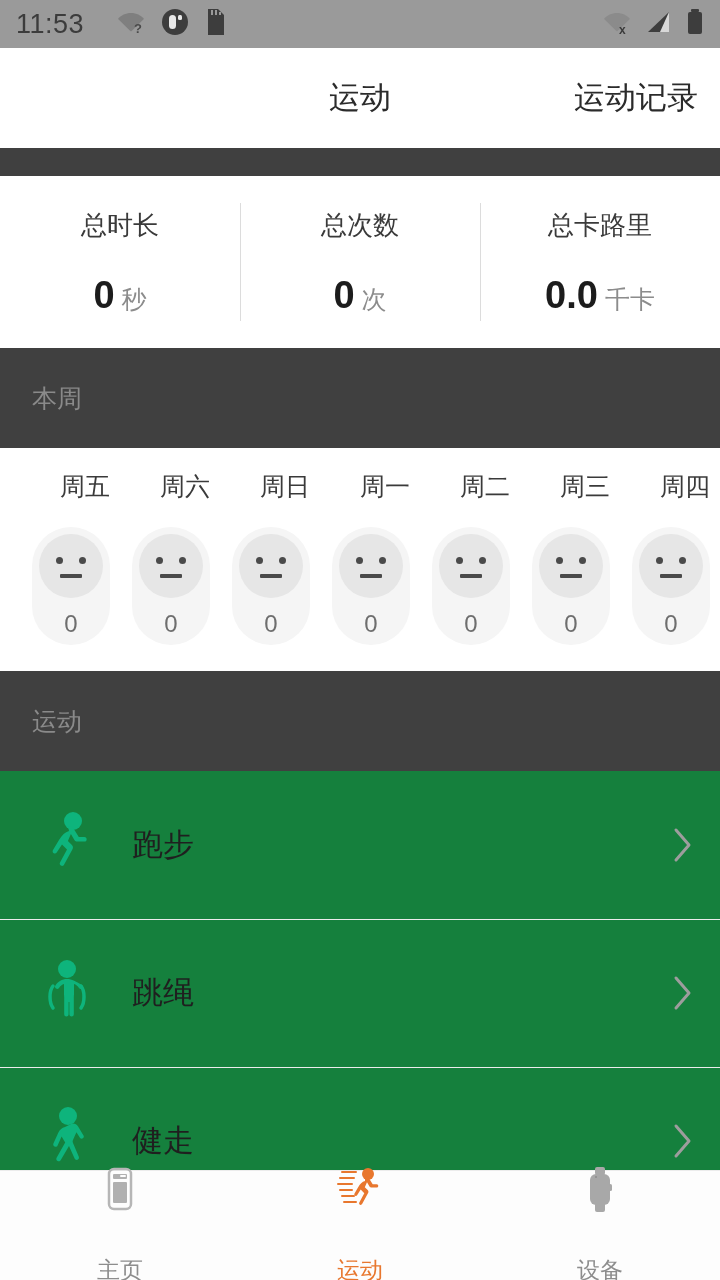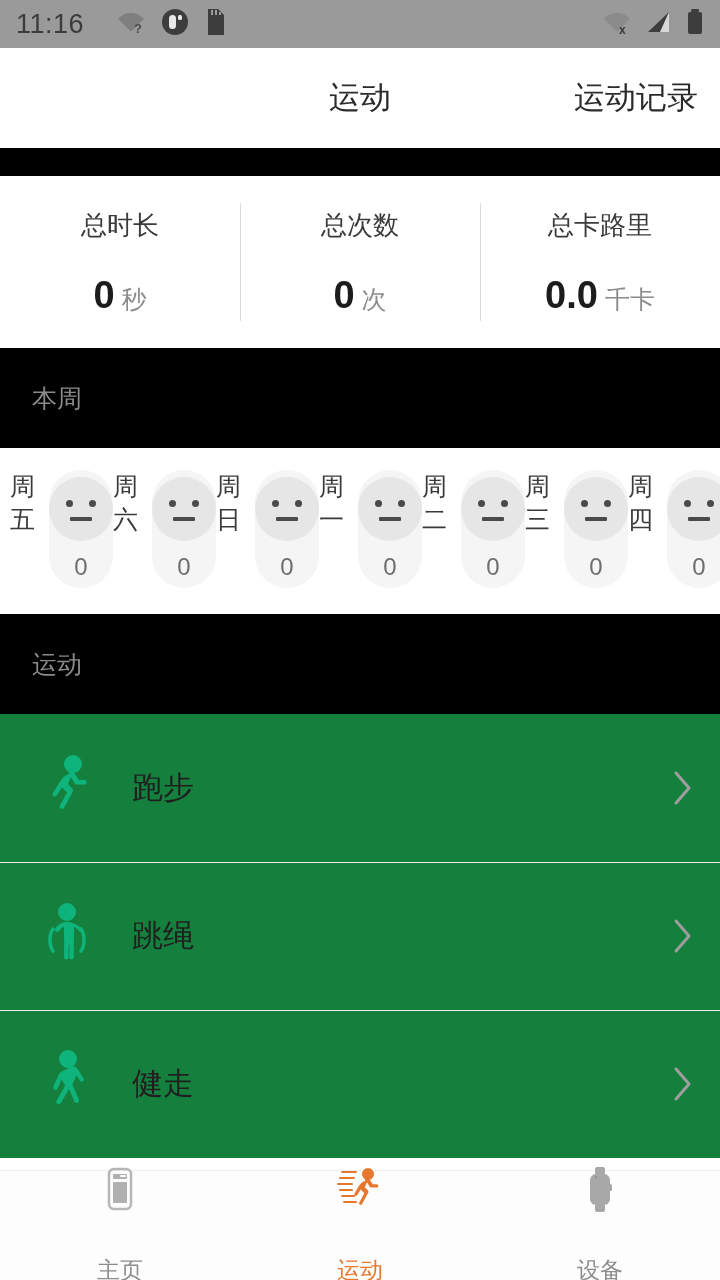--- a/index.html
+++ b/index.html
@@ -30,21 +30,21 @@
   .title-main {
     position:absolute; left:0; right:0; text-align:center;
     font-size:31px; color:#2b2b2b;
   }
   .title-right {
     position:absolute; right:22px;
     font-size:31px; color:#2b2b2b;
   }
 
   
-  .band { background:#000000; width:100%; }
+  .band { background:#404040; width:100%; }
   .band-plain { height:28px; }
   .band-label {
     height:100px; display:flex; align-items:center;
     padding-left:32px; font-size:25px; color:#8a8a8a;
   }
 
   
   .stats {
     height:172px; display:flex; align-items:center; background:#fff;
   }
@@ -59,21 +59,21 @@
     width:1px; background:#dcdcdc;
   }
   .stat-label { font-size:26px; color:#3a3a3a; margin-bottom:16px; }
   .stat-valrow { display:flex; align-items:baseline; }
   .stat-value { font-size:38px; font-weight:bold; color:#1c1c1c; }
   .stat-unit { font-size:25px; color:#8c8c8c; margin-left:7px; }
 
   
   .week { background:#fff; padding:22px 10px 26px 10px; }
   .week-row { display:flex; }
-  .day { flex:1; display:flex; flex-direction:row; align-items:flex-start; }
+  .day { flex:1; display:flex; flex-direction:column; align-items:flex-end; }
   .day-name { font-size:25px; color:#3a3a3a; margin-bottom:24px; }
   .day-pill {
     width:78px; height:118px; border-radius:39px;
     background:#f5f5f5;
     display:flex; flex-direction:column; align-items:center;
     justify-content:flex-start; padding-top:7px;
   }
   .face {
     width:64px; height:64px; border-radius:50%;
     background:#e6e6e6; position:relative;
@@ -118,21 +118,21 @@
   .nav-item.active .nav-label { color:#e8772e; }
   .nav-ico { width:52px; height:50px; display:block; }
 </style>
 </head>
 <body>
 
 <div class="phone">
 
   <div class="statusbar">
     <div class="sb-left">
-      <span class="sb-time">11:16</span>
+      <span class="sb-time">11:53</span>
       <span class="ic">
         <svg width="30" height="26" viewBox="0 0 30 26">
             <path d="M15 4C9.5 4 5 6.6 2.6 9.1c-.5.5-.4 1.1 0 1.5L14.3 22c.4.4 1 .4 1.4 0L27.4 10.6c.4-.4.5-1 0-1.5C25 6.6 20.5 4 15 4z" fill="#7f7f7f"></path>
             <text x="18" y="24" font-size="13" font-family="Liberation Sans" fill="#4a4a4a" font-weight="bold">?</text>
           </svg>
       </span>
       <span class="ic">
         <svg width="30" height="30" viewBox="0 0 30 30">
             <circle cx="15" cy="15" r="13" fill="#3d3d3d"></circle>
             <rect x="9" y="8" width="7" height="14" rx="3.5" fill="#e8e8e8"></rect>

